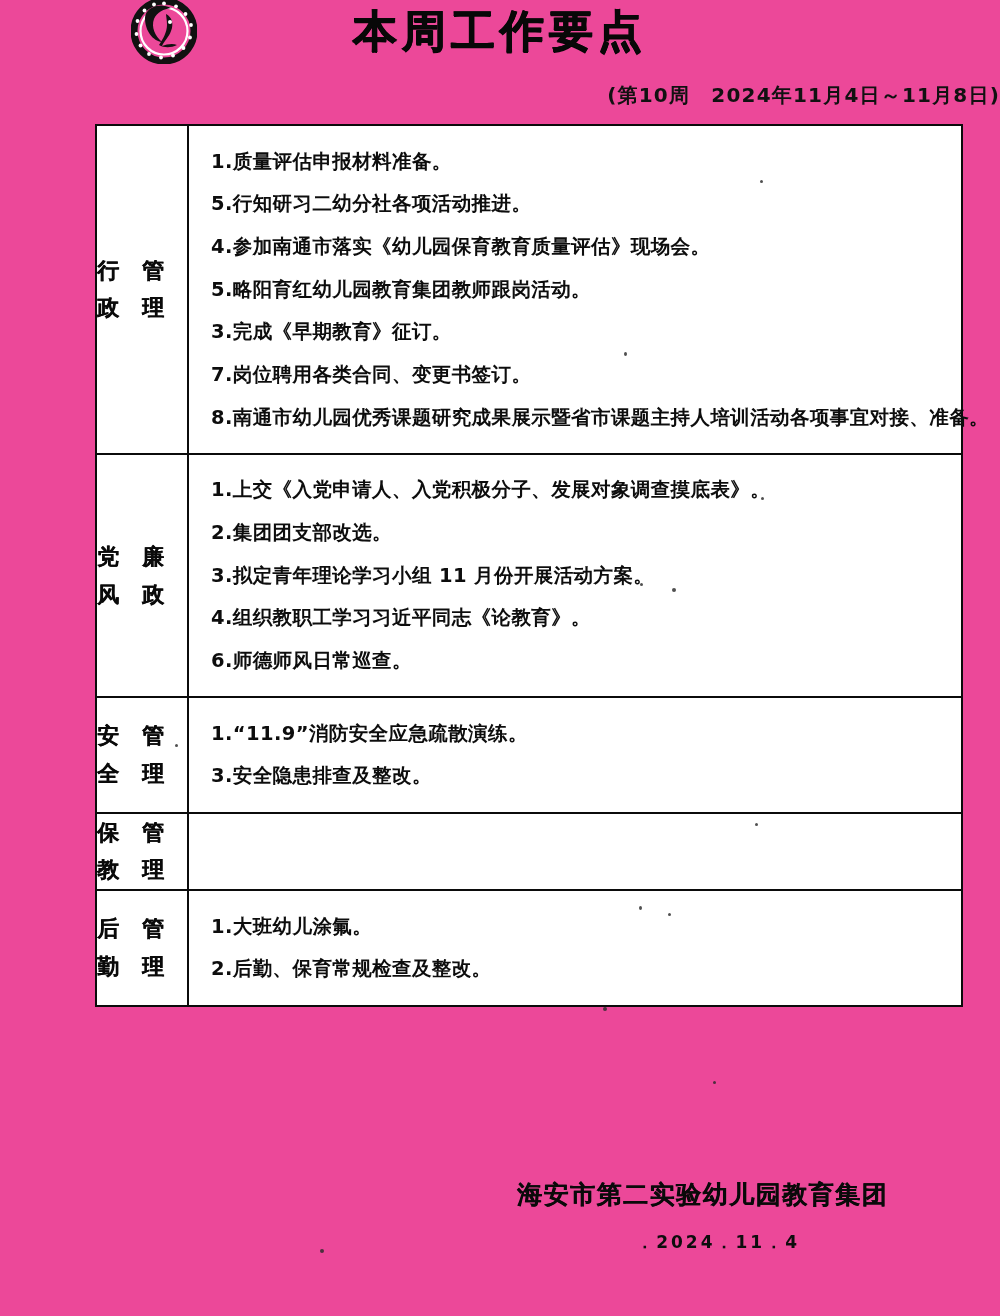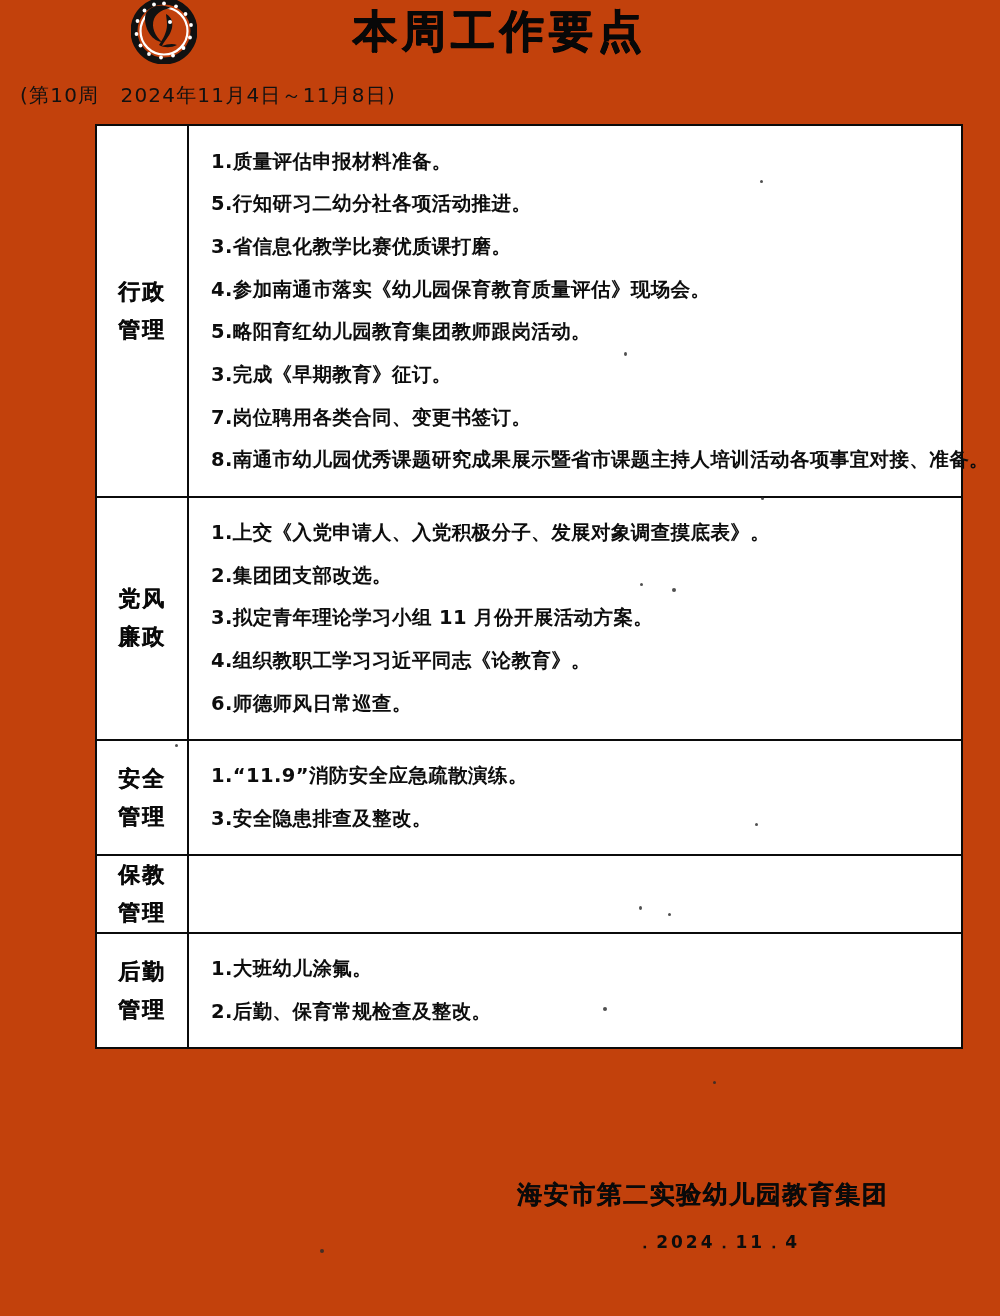--- a/index.html
+++ b/index.html
@@ -12,21 +12,21 @@
     height: 1316px;
     position: relative;
     font-family: "DejaVu Sans", "Liberation Sans", sans-serif;
     color: #0a0a0a;
     overflow: hidden;
   }
 
   .page {
     position: absolute;
     inset: 0;
-    background: #c2410c;
+    background: #ec4899;
   }
 
   
   .header {
     position: relative;
     height: 122px;
   }
   .logo {
     position: absolute;
     left: 131px;
@@ -47,23 +47,23 @@
     letter-spacing: 5px;
     line-height: 1.15;
     color: #080808;
     text-shadow: 0.5px 0 0 #080808, -0.5px 0 0 #080808, 0 0.5px 0 #080808;
   }
   .doc-subtitle {
     position: absolute;
     left: 0;
     right: 0;
     top: 82px;
-    text-align: left;
+    text-align: right;
     font-size: 20px;
-    font-weight: 400;
+    font-weight: 700;
     letter-spacing: 1.2px;
     color: #111;
     padding-left: 20px;
   }
 
   
   .sheet {
     position: absolute;
     left: 95px;
     top: 124px;
@@ -78,21 +78,21 @@
     box-sizing: border-box;
   }
   .row:last-child { border-bottom: none; }
 
   .cat {
     width: 92px;
     flex: 0 0 92px;
     border-right: 2.2px solid #0b0b0b;
     box-sizing: border-box;
     display: flex;
-    flex-direction: column;
+    flex-direction: row;
     align-items: center;
     justify-content: center;
     font-size: 22px;
     font-weight: 900;
     line-height: 1.72;
     letter-spacing: 2px;
     color: #0a0a0a;
     text-shadow: 0.4px 0 0 #0a0a0a;
   }
   .cat span { display: block; }
@@ -184,21 +184,20 @@
 
   <div class="sheet" id="sheet">
       <div class="row">
         <div class="cat">
           <span>行政</span>
           <span>管理</span>
         </div>
         <div class="items">
           <div class="item">1.质量评估申报材料准备。</div>
           <div class="item">5.行知研习二幼分社各项活动推进。</div>
-          <div class="item">3.省信息化教学比赛优质课打磨。</div>
           <div class="item">4.参加南通市落实《幼儿园保育教育质量评估》现场会。</div>
           <div class="item">5.略阳育红幼儿园教育集团教师跟岗活动。</div>
           <div class="item">3.完成《早期教育》征订。</div>
           <div class="item">7.岗位聘用各类合同、变更书签订。</div>
           <div class="item">8.南通市幼儿园优秀课题研究成果展示暨省市课题主持人培训活动各项事宜对接、准备。</div>
         </div>
       </div>
       <div class="row">
         <div class="cat">
           <span>党风</span>

